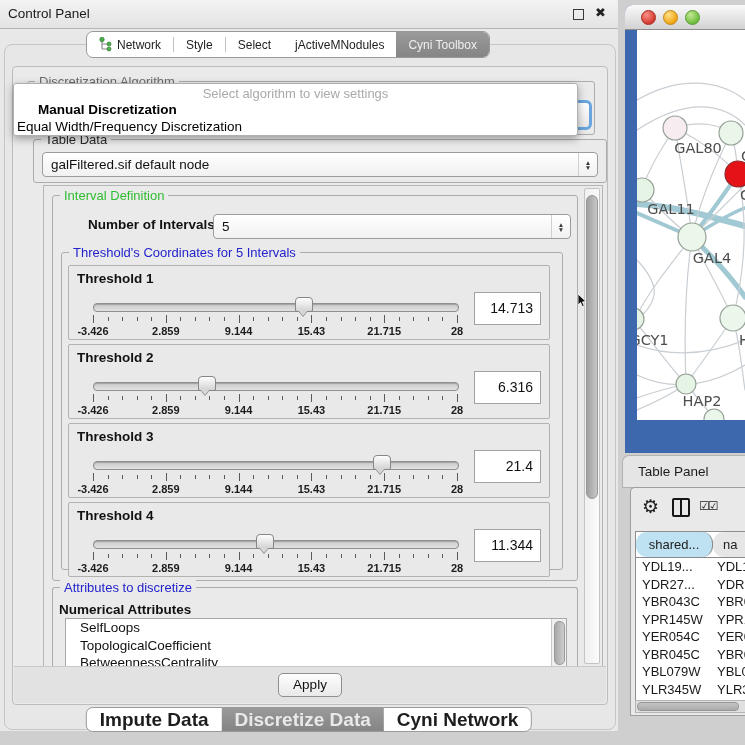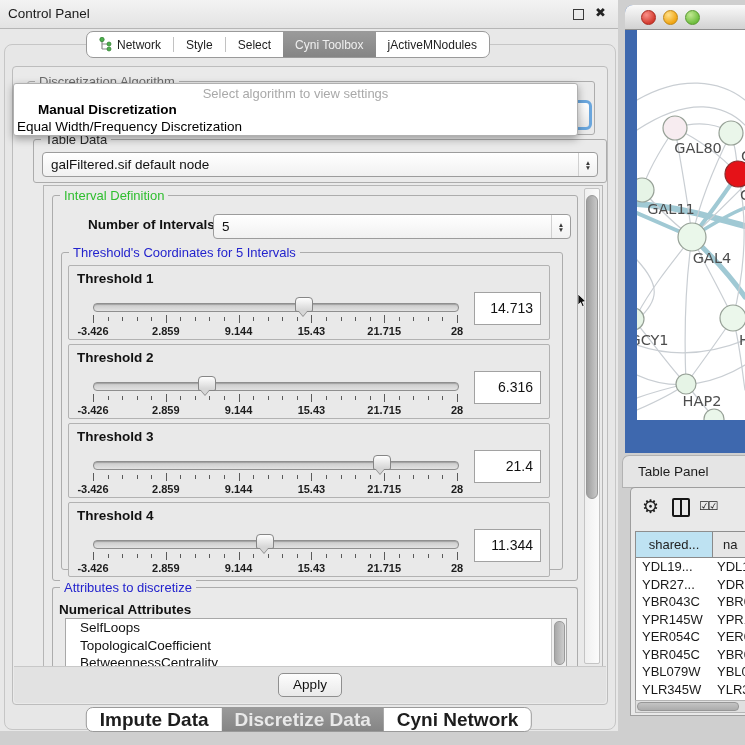--- a/index.html
+++ b/index.html
@@ -118,21 +118,21 @@
   .tp-title{position:absolute;left:15px;top:8px;font-size:13.5px;color:#1b1b1b;}
   .tp-window{position:absolute;left:630px;top:487px;width:115px;height:227px;background:#e9e9e9;
     border:1px solid #9e9e9e;border-right:none;border-radius:5px 0 0 0;}
   .gear-glyph{position:absolute;left:11px;top:7px;font-size:19px;color:#1e1e1e;}
   .split-icon{position:absolute;left:41px;top:10px;width:14px;height:15px;border:2px solid #161616;border-radius:2px;}
   .split-icon::after{content:"";position:absolute;left:5.5px;top:0;width:2px;height:15px;background:#161616;}
   .checks-glyph{position:absolute;left:68px;top:11px;font-size:12px;letter-spacing:-2px;color:#222;}
   .ptable{position:absolute;left:4px;top:43px;width:200px;height:168px;background:#fff;
     border:1px solid #8e8e8e;overflow:hidden;}
   .phead{display:flex;height:25px;border-bottom:1px solid #8a8a8a;}
-  .phc{font-size:13px;color:#222;line-height:25px;}
+  .phc{font-size:13px;color:#222;line-height:25px;border-radius:11px;}
   .phc.c1{width:76px;background:#bee2f2;border-right:1px solid #8a8a8a;text-align:center;}
   .phc.c2{flex:1;background:#e6e6e6;padding-left:10px;}
   .prow{display:flex;height:17.5px;}
   .pc{font-size:13px;color:#1a1a1a;line-height:17.5px;white-space:nowrap;}
   .pc.c1{width:77px;padding-left:6px;box-sizing:border-box;}
   .pc.c2{flex:1;padding-left:4px;}
   .hscroll{position:absolute;left:4px;top:212px;width:110px;height:11px;background:#e0e0e0;border:1px solid #b5b5b5;}
   .hthumb{position:absolute;left:1px;top:1px;width:100px;height:7px;border-radius:4px;
     background:linear-gradient(#c4c4c4,#ababab);border:1px solid #979797;}
 
@@ -165,27 +165,27 @@
       <span class="tabsep"></span>
       <span class="tab">
 
     <span class="tab-label">Style</span>
   </span>
       <span class="tabsep"></span>
       <span class="tab">
 
     <span class="tab-label">Select</span>
   </span>
+      <span class="tab">
+
+    <span class="tab-label">jActiveMNodules</span>
+  </span>
       <span class="tab sel">
 
     <span class="tab-label">Cyni Toolbox</span>
-  </span>
-      <span class="tab">
-
-    <span class="tab-label">jActiveMNodules</span>
   </span>
     </div>
 
   <div class="inner-panel">
 
     <div class="group" style="left:14px;top:14px;width:566px;height:52px;">
       <span class="group-title gt-black" style="color:#6b6b6b;">Discretization Algorithm</span>
     </div>
     <div class="algo-focus" style="left:548px;top:33px;"></div>
 

